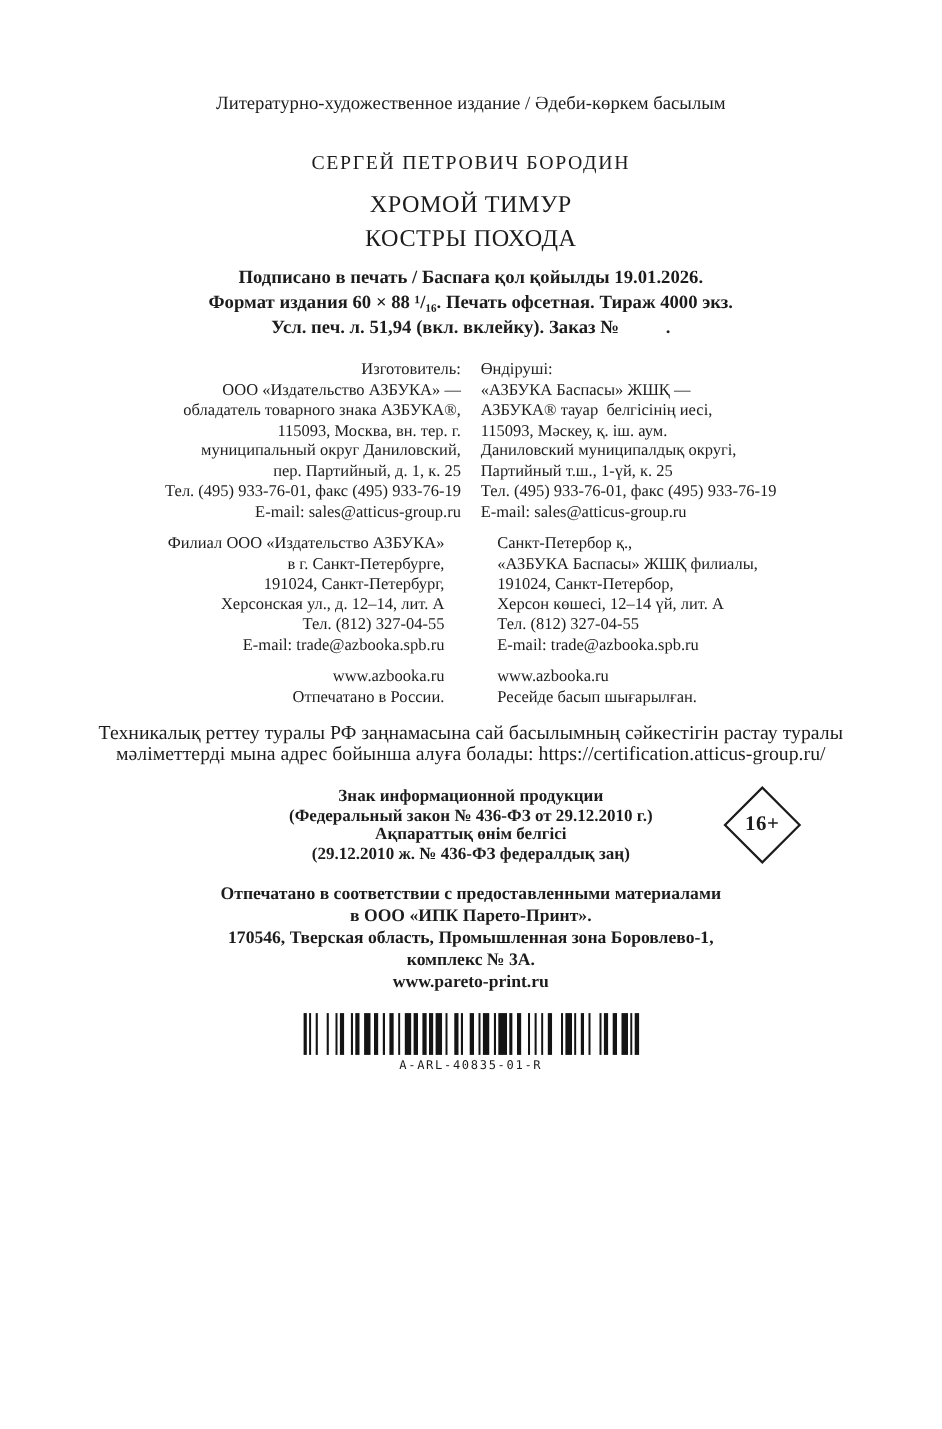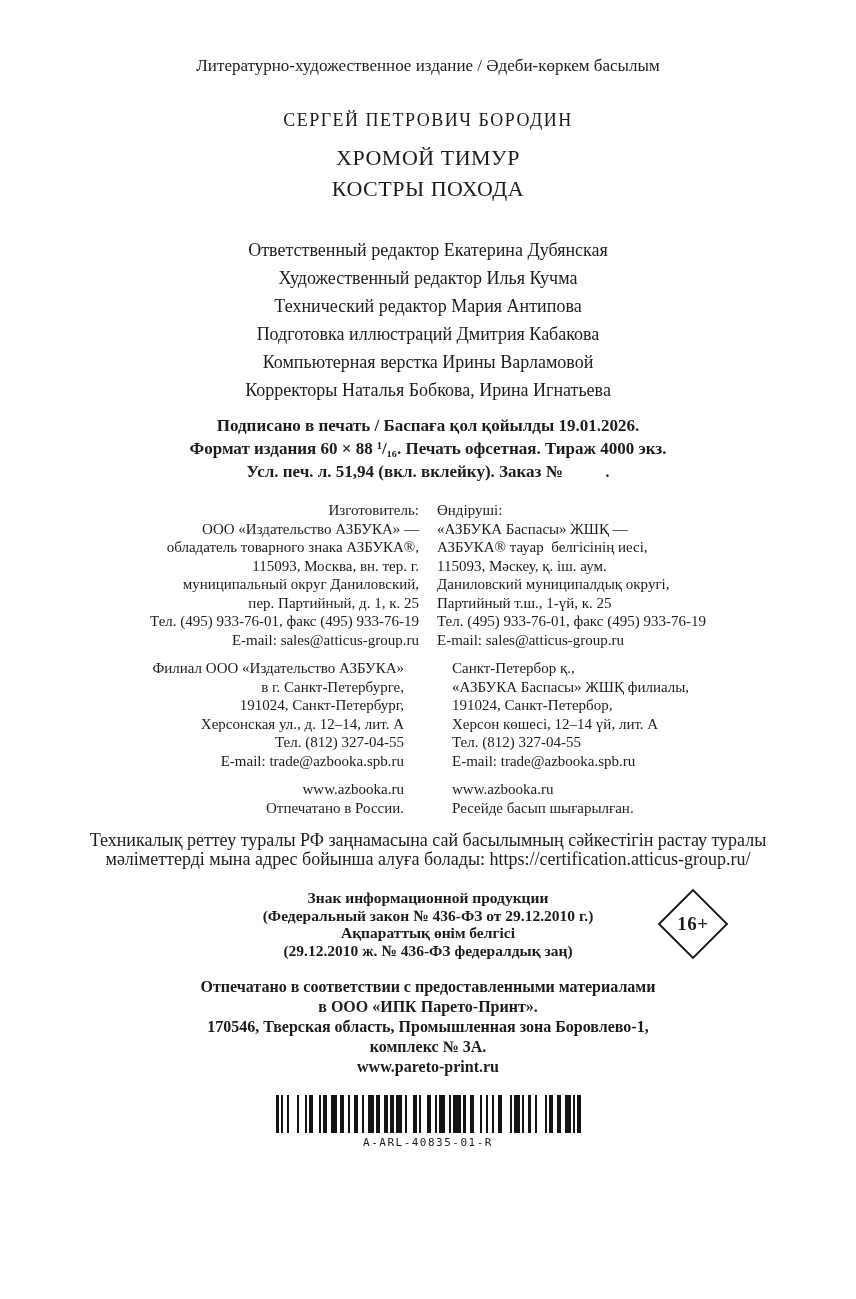--- a/index.html
+++ b/index.html
@@ -10,21 +10,21 @@
     margin: 0 auto;
     background: #ffffff;
     color: #1c1c1c;
     font-family: "Liberation Serif", "DejaVu Serif", serif;
     text-align: center;
     box-sizing: border-box;
     overflow: hidden;
   }
   .multiline { white-space: pre-line; }
 
-  .edition   { padding-top: 56px; font-size: 17px; line-height: 20px; }
+  .edition   { padding-top: 84px; font-size: 17px; line-height: 20px; }
   .author    { margin-top: 32px; font-size: 18px; line-height: 25px; letter-spacing: 1.5px; }
   .title     { margin: 8px 0 0; font-size: 31px; line-height: 38px; font-weight: normal; letter-spacing: 1px; }
   .subtitle  { font-size: 22px; line-height: 26px; letter-spacing: 0.5px; }
   .subtitle.first  { margin-top: 12px; }
   .subtitle.second { margin-top: 5px; }
 
   .credits    { margin-top: 34px; font-size: 18px; line-height: 28px; }
   .print-info { margin-top: 10px; font-size: 17px; font-weight: bold; line-height: 23px; }
 
   .addr {
@@ -88,26 +88,20 @@
 <div class="page">
 
   <div class="edition">Литературно-художественное издание / Әдеби-көркем басылым</div>
 
   <div class="author">СЕРГЕЙ ПЕТРОВИЧ БОРОДИН</div>
 
 
   <div class="subtitle first">ХРОМОЙ ТИМУР</div>
   <div class="subtitle second">КОСТРЫ ПОХОДА</div>
 
-  <div class="credits multiline">Ответственный редактор Екатерина Дубянская
-Художественный редактор Илья Кучма
-Технический редактор Мария Антипова
-Подготовка иллюстраций Дмитрия Кабакова
-Компьютерная верстка Ирины Варламовой
-Корректоры Наталья Бобкова, Ирина Игнатьева</div>
 
   <div class="print-info multiline">Подписано в печать / Баспаға қол қойылды 19.01.2026.
 Формат издания 60 × 88 ¹/₁₆. Печать офсетная. Тираж 4000 экз.
 Усл. печ. л. 51,94 (вкл. вклейку). Заказ №&nbsp;&nbsp;&nbsp;&nbsp;&nbsp;&nbsp;&nbsp;&nbsp;&nbsp;&nbsp;.</div>
 
   <div class="addr first">
     <div class="col ru multiline">Изготовитель:
 ООО «Издательство АЗБУКА» —
 обладатель товарного знака АЗБУКА®,
 115093, Москва, вн. тер. г.

